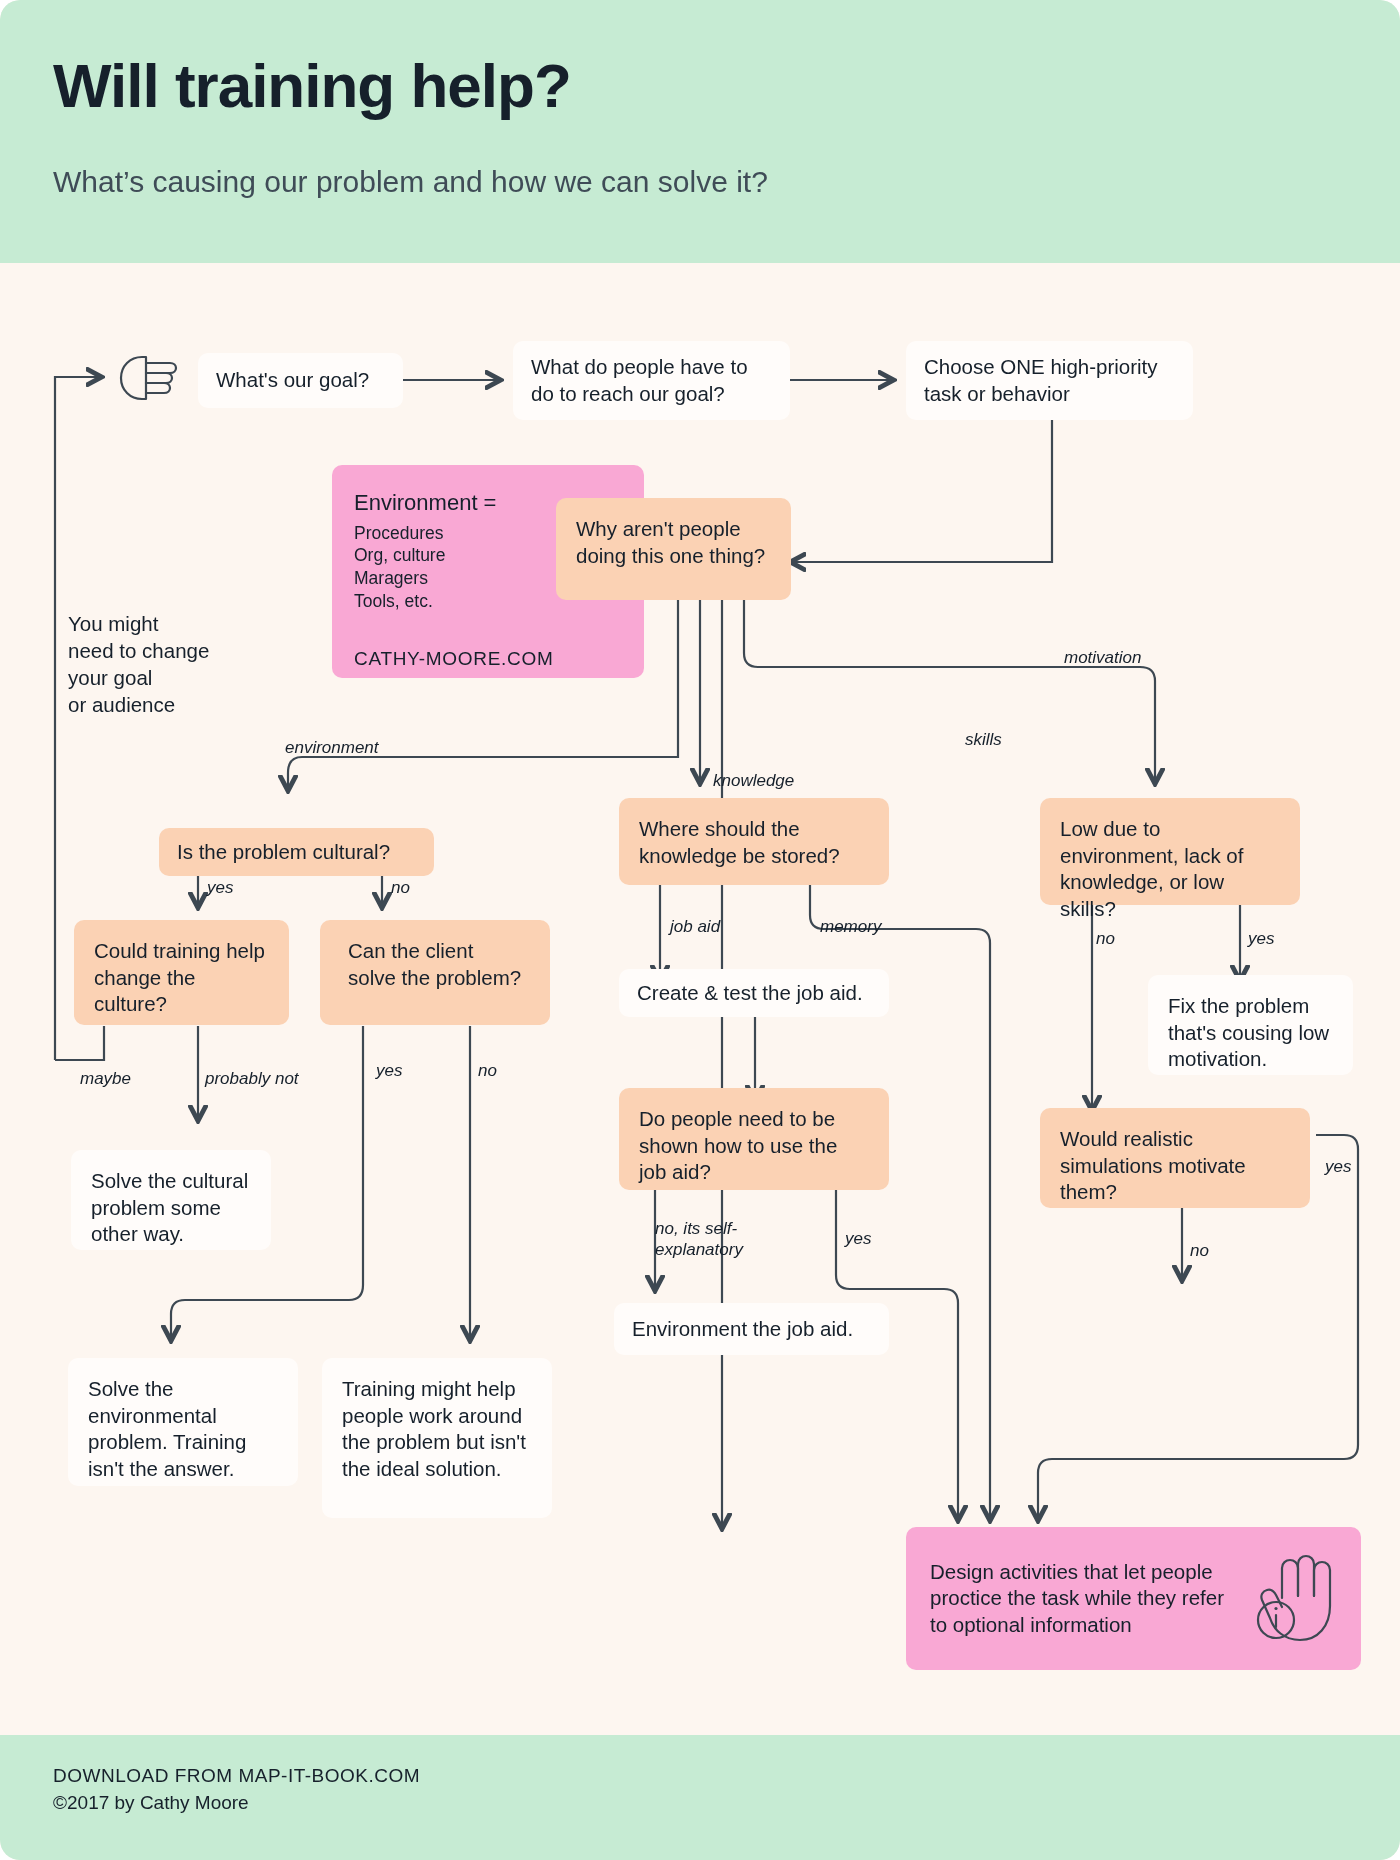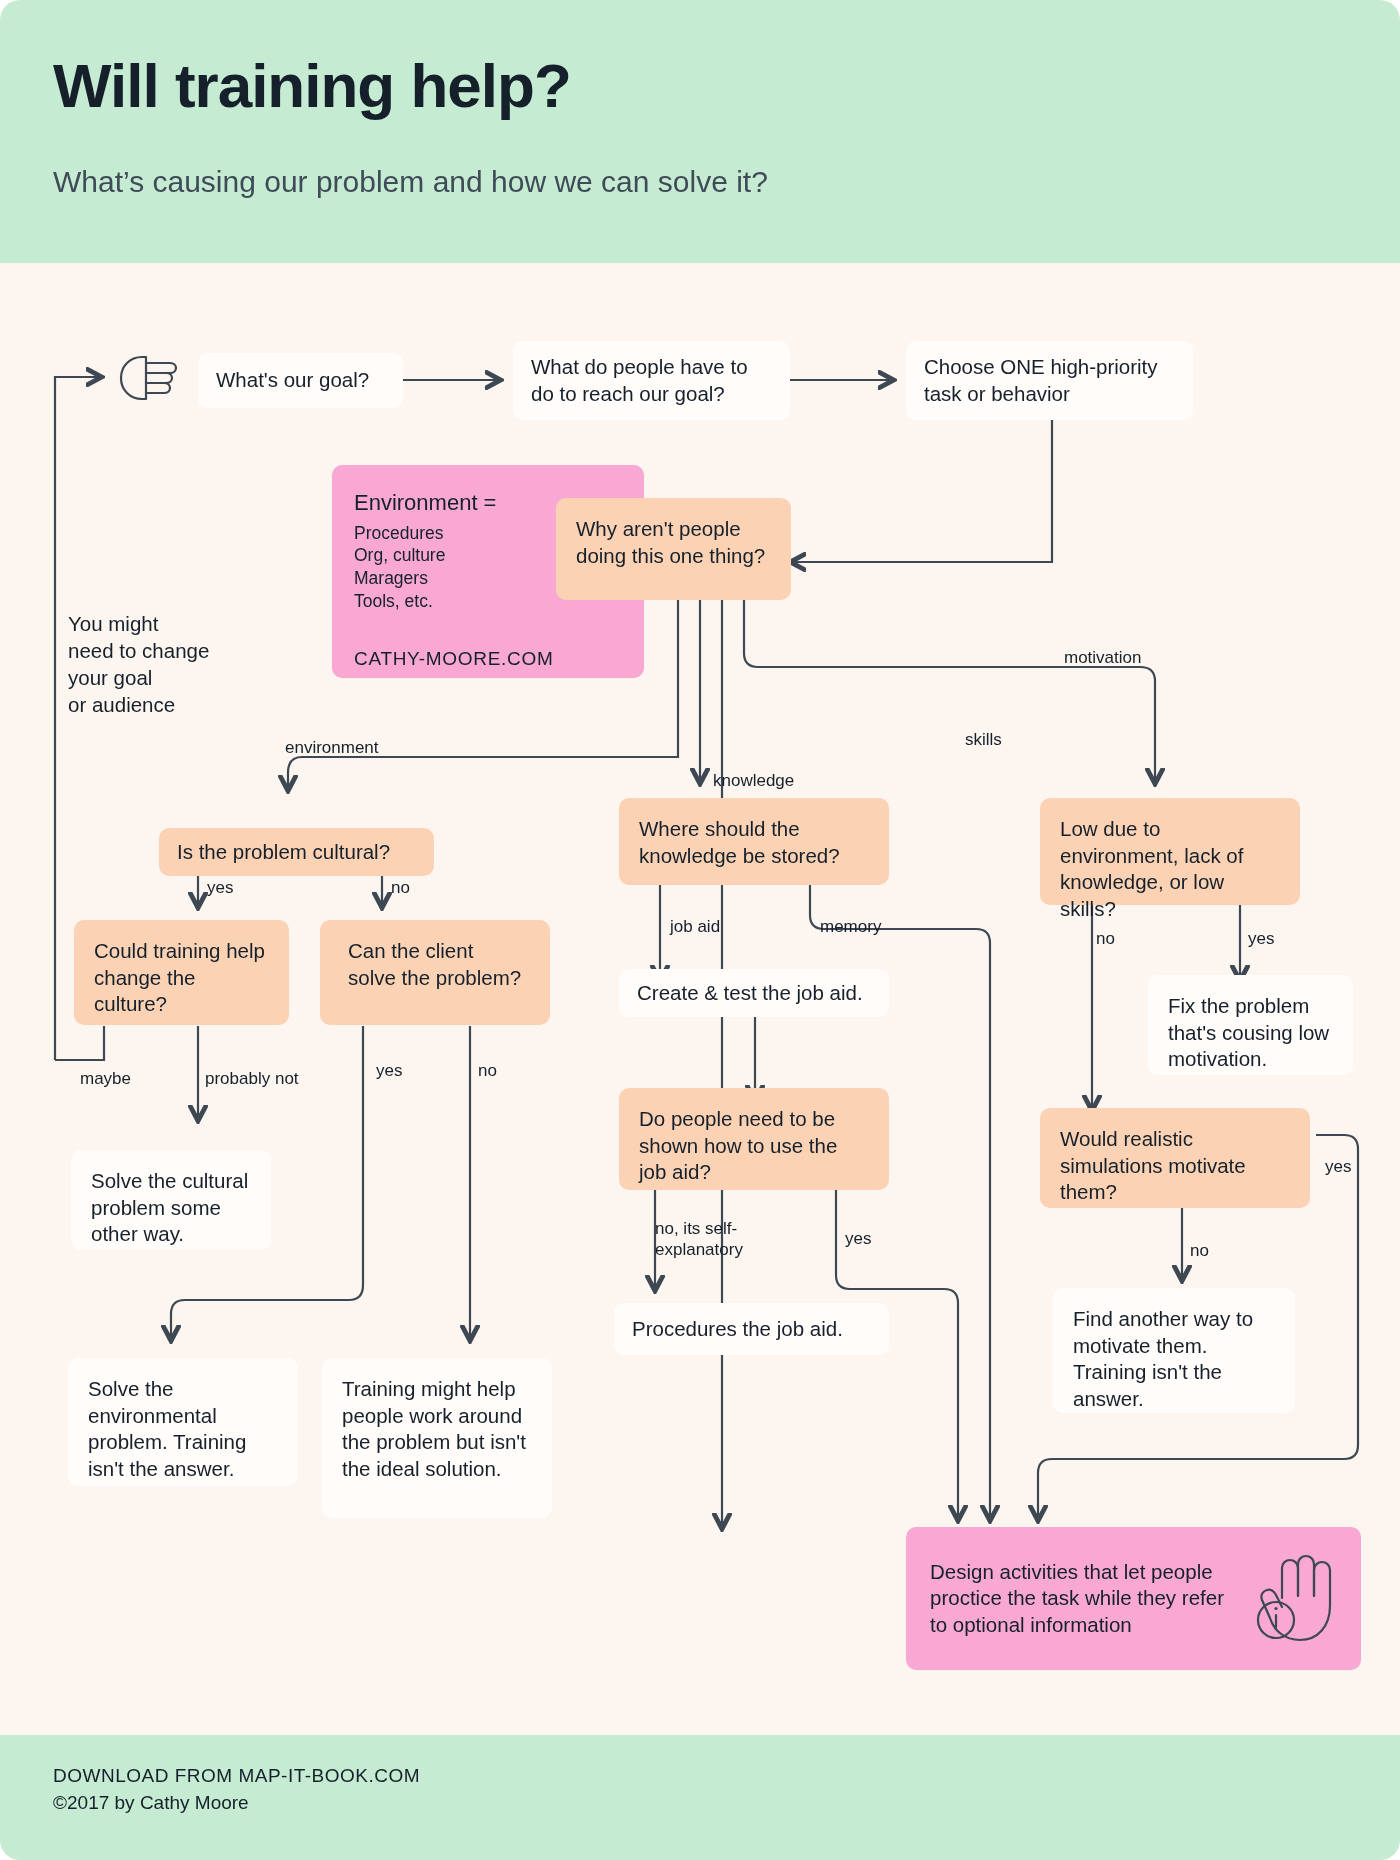--- a/index.html
+++ b/index.html
@@ -59,21 +59,21 @@
     position:absolute;
     font-size:20.5px;line-height:1.32;color:#16202b;
   }
   .envtitle{font-size:22px;margin-bottom:4px;display:block;}
   .envlist{font-size:17.5px;line-height:1.30;display:block;}
   .envurl{font-size:19px;letter-spacing:.7px;display:block;}
 
   
   .elabel{
     position:absolute;
-    font-size:17px;color:#16202b;
+    font-size:17px;font-style:italic;color:#16202b;
     white-space:nowrap;line-height:1.25;
   }
   
   svg.wires{
     position:absolute;left:0;top:0;width:1400px;height:1860px;
     pointer-events:none;
   }
   svg.wires path,svg.wires line{
     fill:none;stroke:#3d4852;stroke-width:2.2;
   }
@@ -233,44 +233,41 @@
 
   <div class="node n-peach" style="left:619px;top:1088px;width:270px;height:102px;align-items:flex-start;padding:18px 20px;">
     <span>Do people need to be shown how to use the job aid?</span>
   </div>
 
   <div class="elabel" style="left:655px;top:1218px;white-space:pre-line;">no, its self-
 explanatory</div>
   <div class="elabel" style="left:845px;top:1228px;">yes</div>
 
   <div class="node n-white" style="left:614px;top:1303px;width:275px;height:52px;">
-    <span>Procedures the job aid.</span>
+    <span>Environment the job aid.</span>
   </div>
 
   <div class="node n-peach" style="left:1040px;top:798px;width:260px;height:107px;align-items:flex-start;padding:18px 20px;">
     <span>Low due to environment, lack of knowledge, or low skills?</span>
   </div>
 
   <div class="elabel" style="left:1096px;top:928px;">no</div>
   <div class="elabel" style="left:1248px;top:928px;">yes</div>
 
   <div class="node n-white" style="left:1148px;top:975px;width:205px;height:100px;align-items:flex-start;padding:18px 20px;">
     <span>Fix the problem that's cousing low motivation.</span>
   </div>
 
   <div class="node n-peach" style="left:1040px;top:1108px;width:270px;height:100px;align-items:flex-start;padding:18px 20px;">
     <span>Would realistic simulations motivate them?</span>
   </div>
 
   <div class="elabel" style="left:1190px;top:1240px;">no</div>
   <div class="elabel" style="left:1325px;top:1156px;">yes</div>
 
-  <div class="node n-white" style="left:1053px;top:1288px;width:242px;height:125px;align-items:flex-start;padding:18px 20px;">
-    <span>Find another way to motivate them. Training isn't the answer.</span>
-  </div>
 
   <div class="node n-green" style="left:906px;top:1527px;width:455px;height:143px;align-items:center;padding:18px 24px;">
     <span style="max-width:300px;display:block;">Design activities that let people proctice the task while they refer to optional information</span>
   </div>
 
   <div class="icon-hand2" style="left:1252px;top:1552px;">
     <svg width="86" height="95" viewBox="0 0 86 95">
       <g fill="none" stroke="#3d4852" stroke-width="2.2" stroke-linecap="round" stroke-linejoin="round">
         <path d="M30,46 L30,16 C30,11 34,8 38,8 C42,8 46,11 46,16 L46,44"></path>
         <path d="M46,44 L46,12 C46,7 50,4 54,4 C58,4 62,7 62,12 L62,44"></path>

